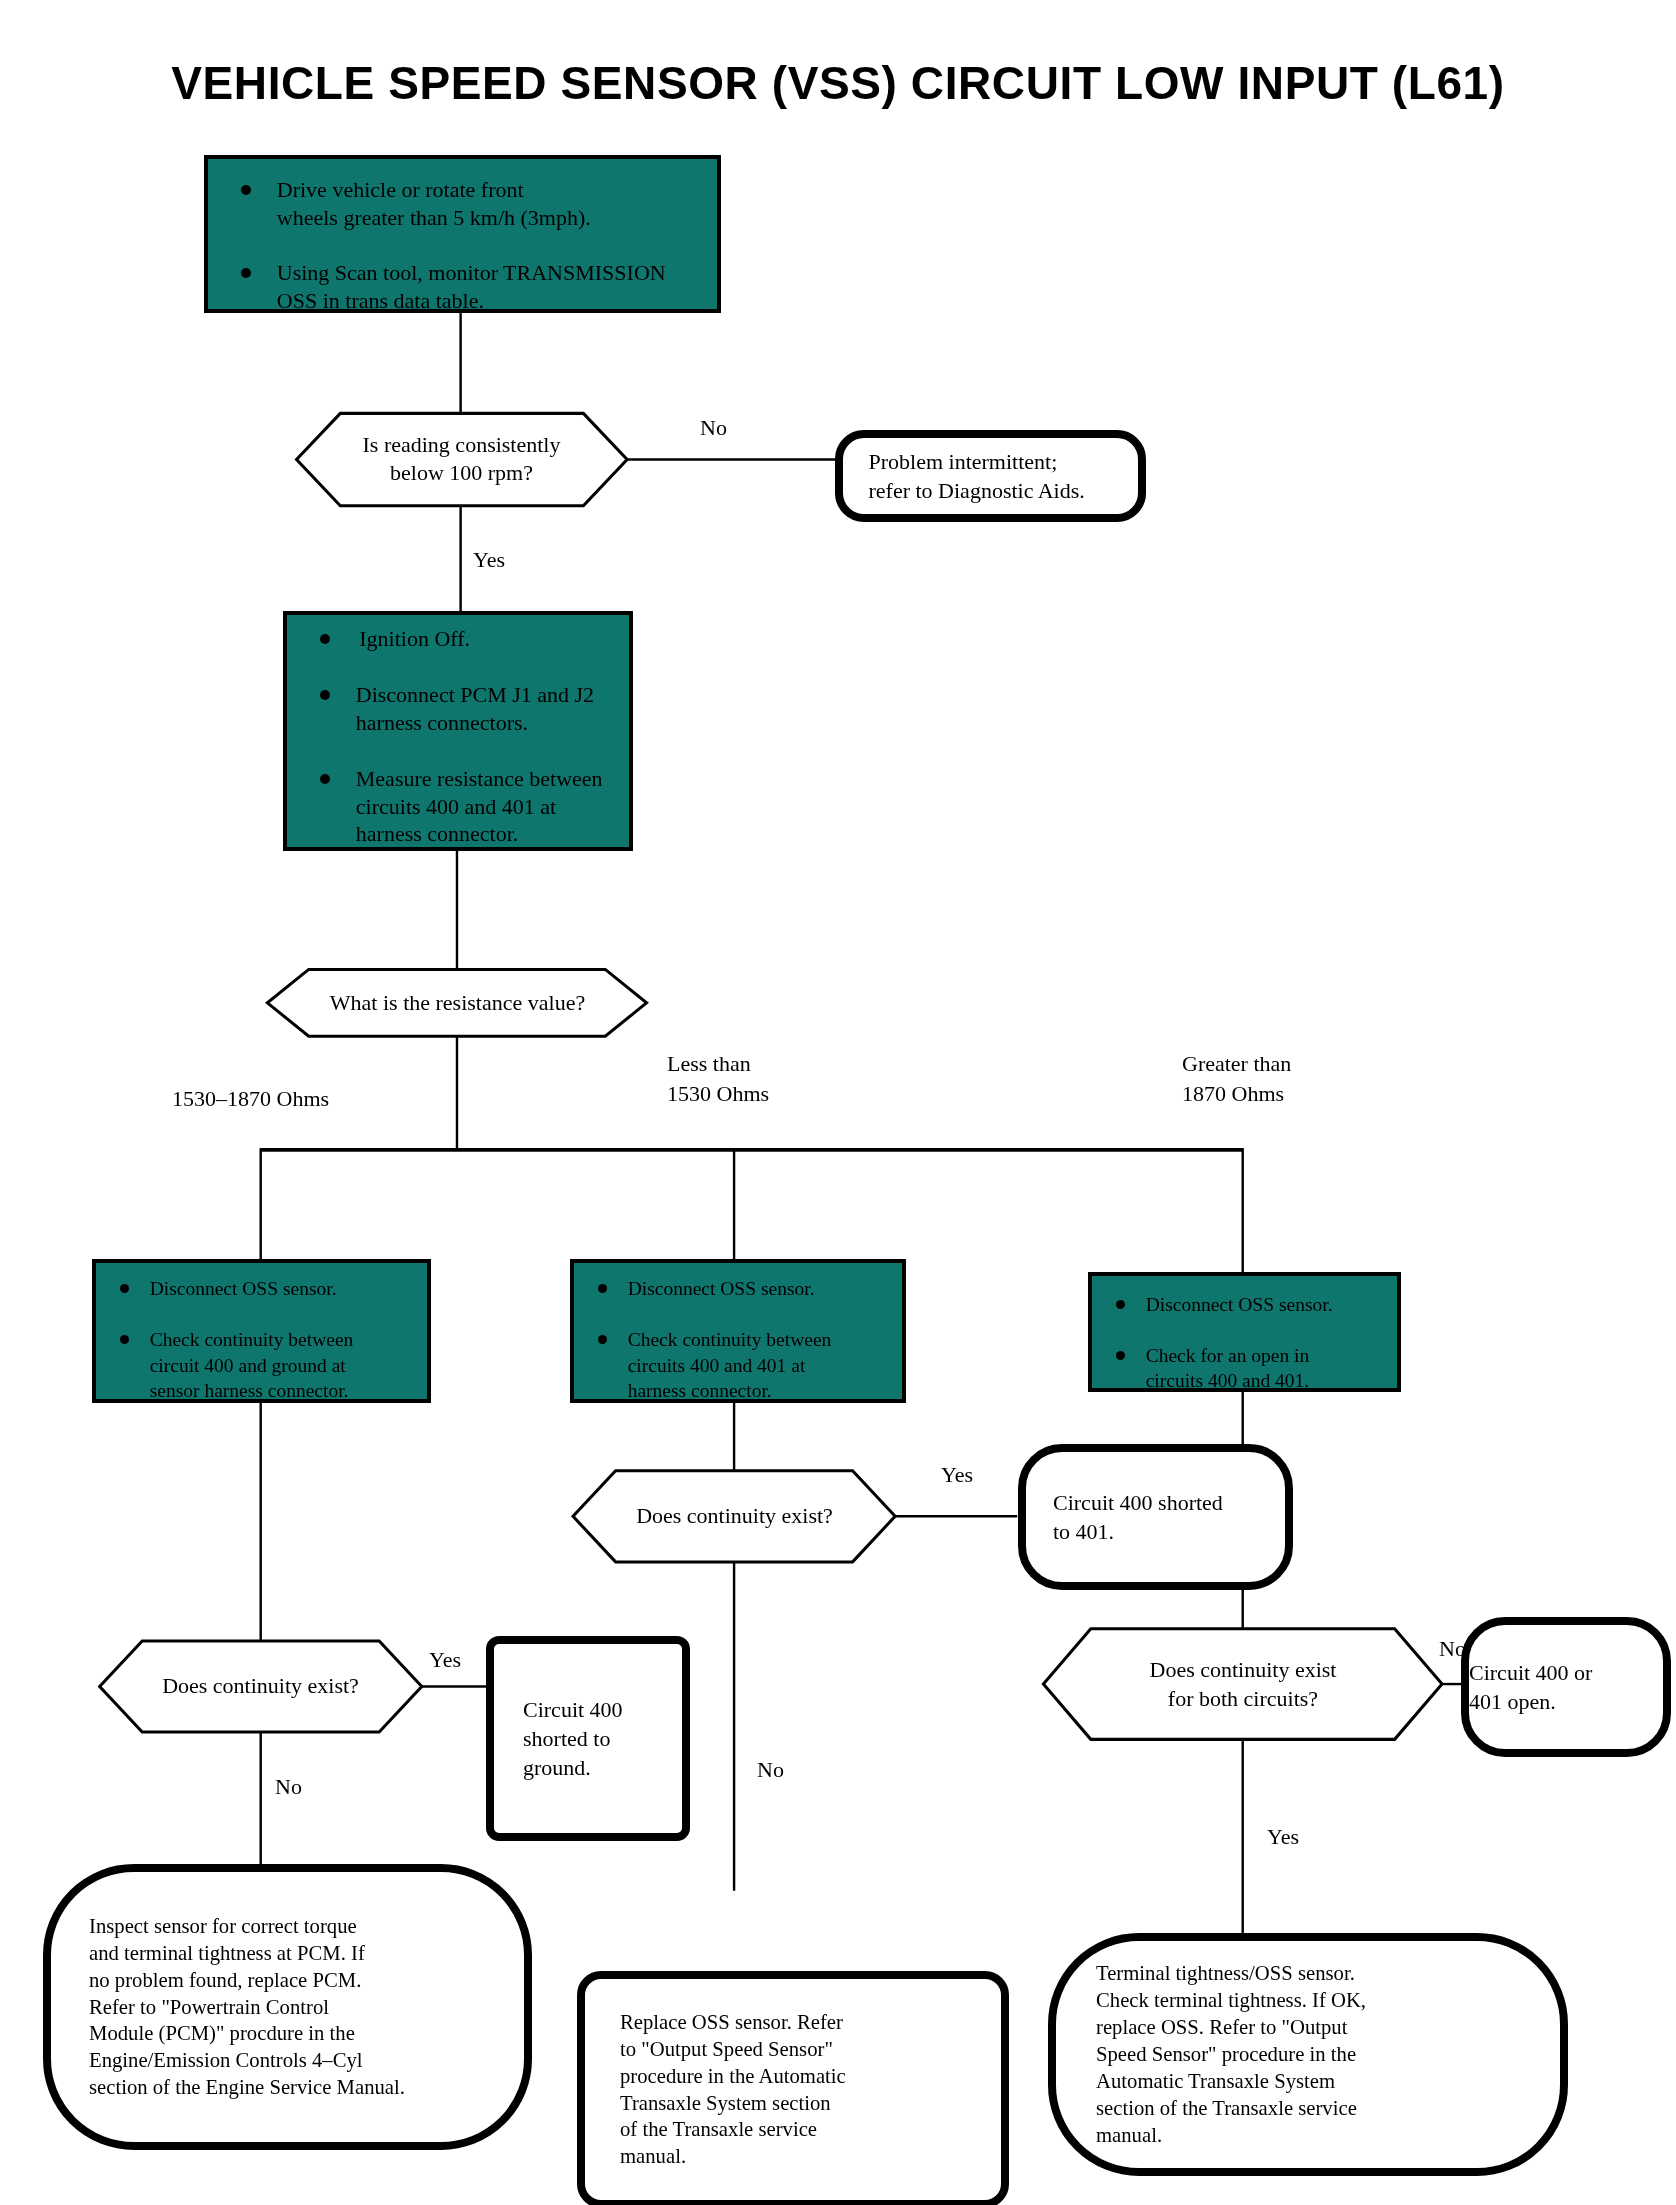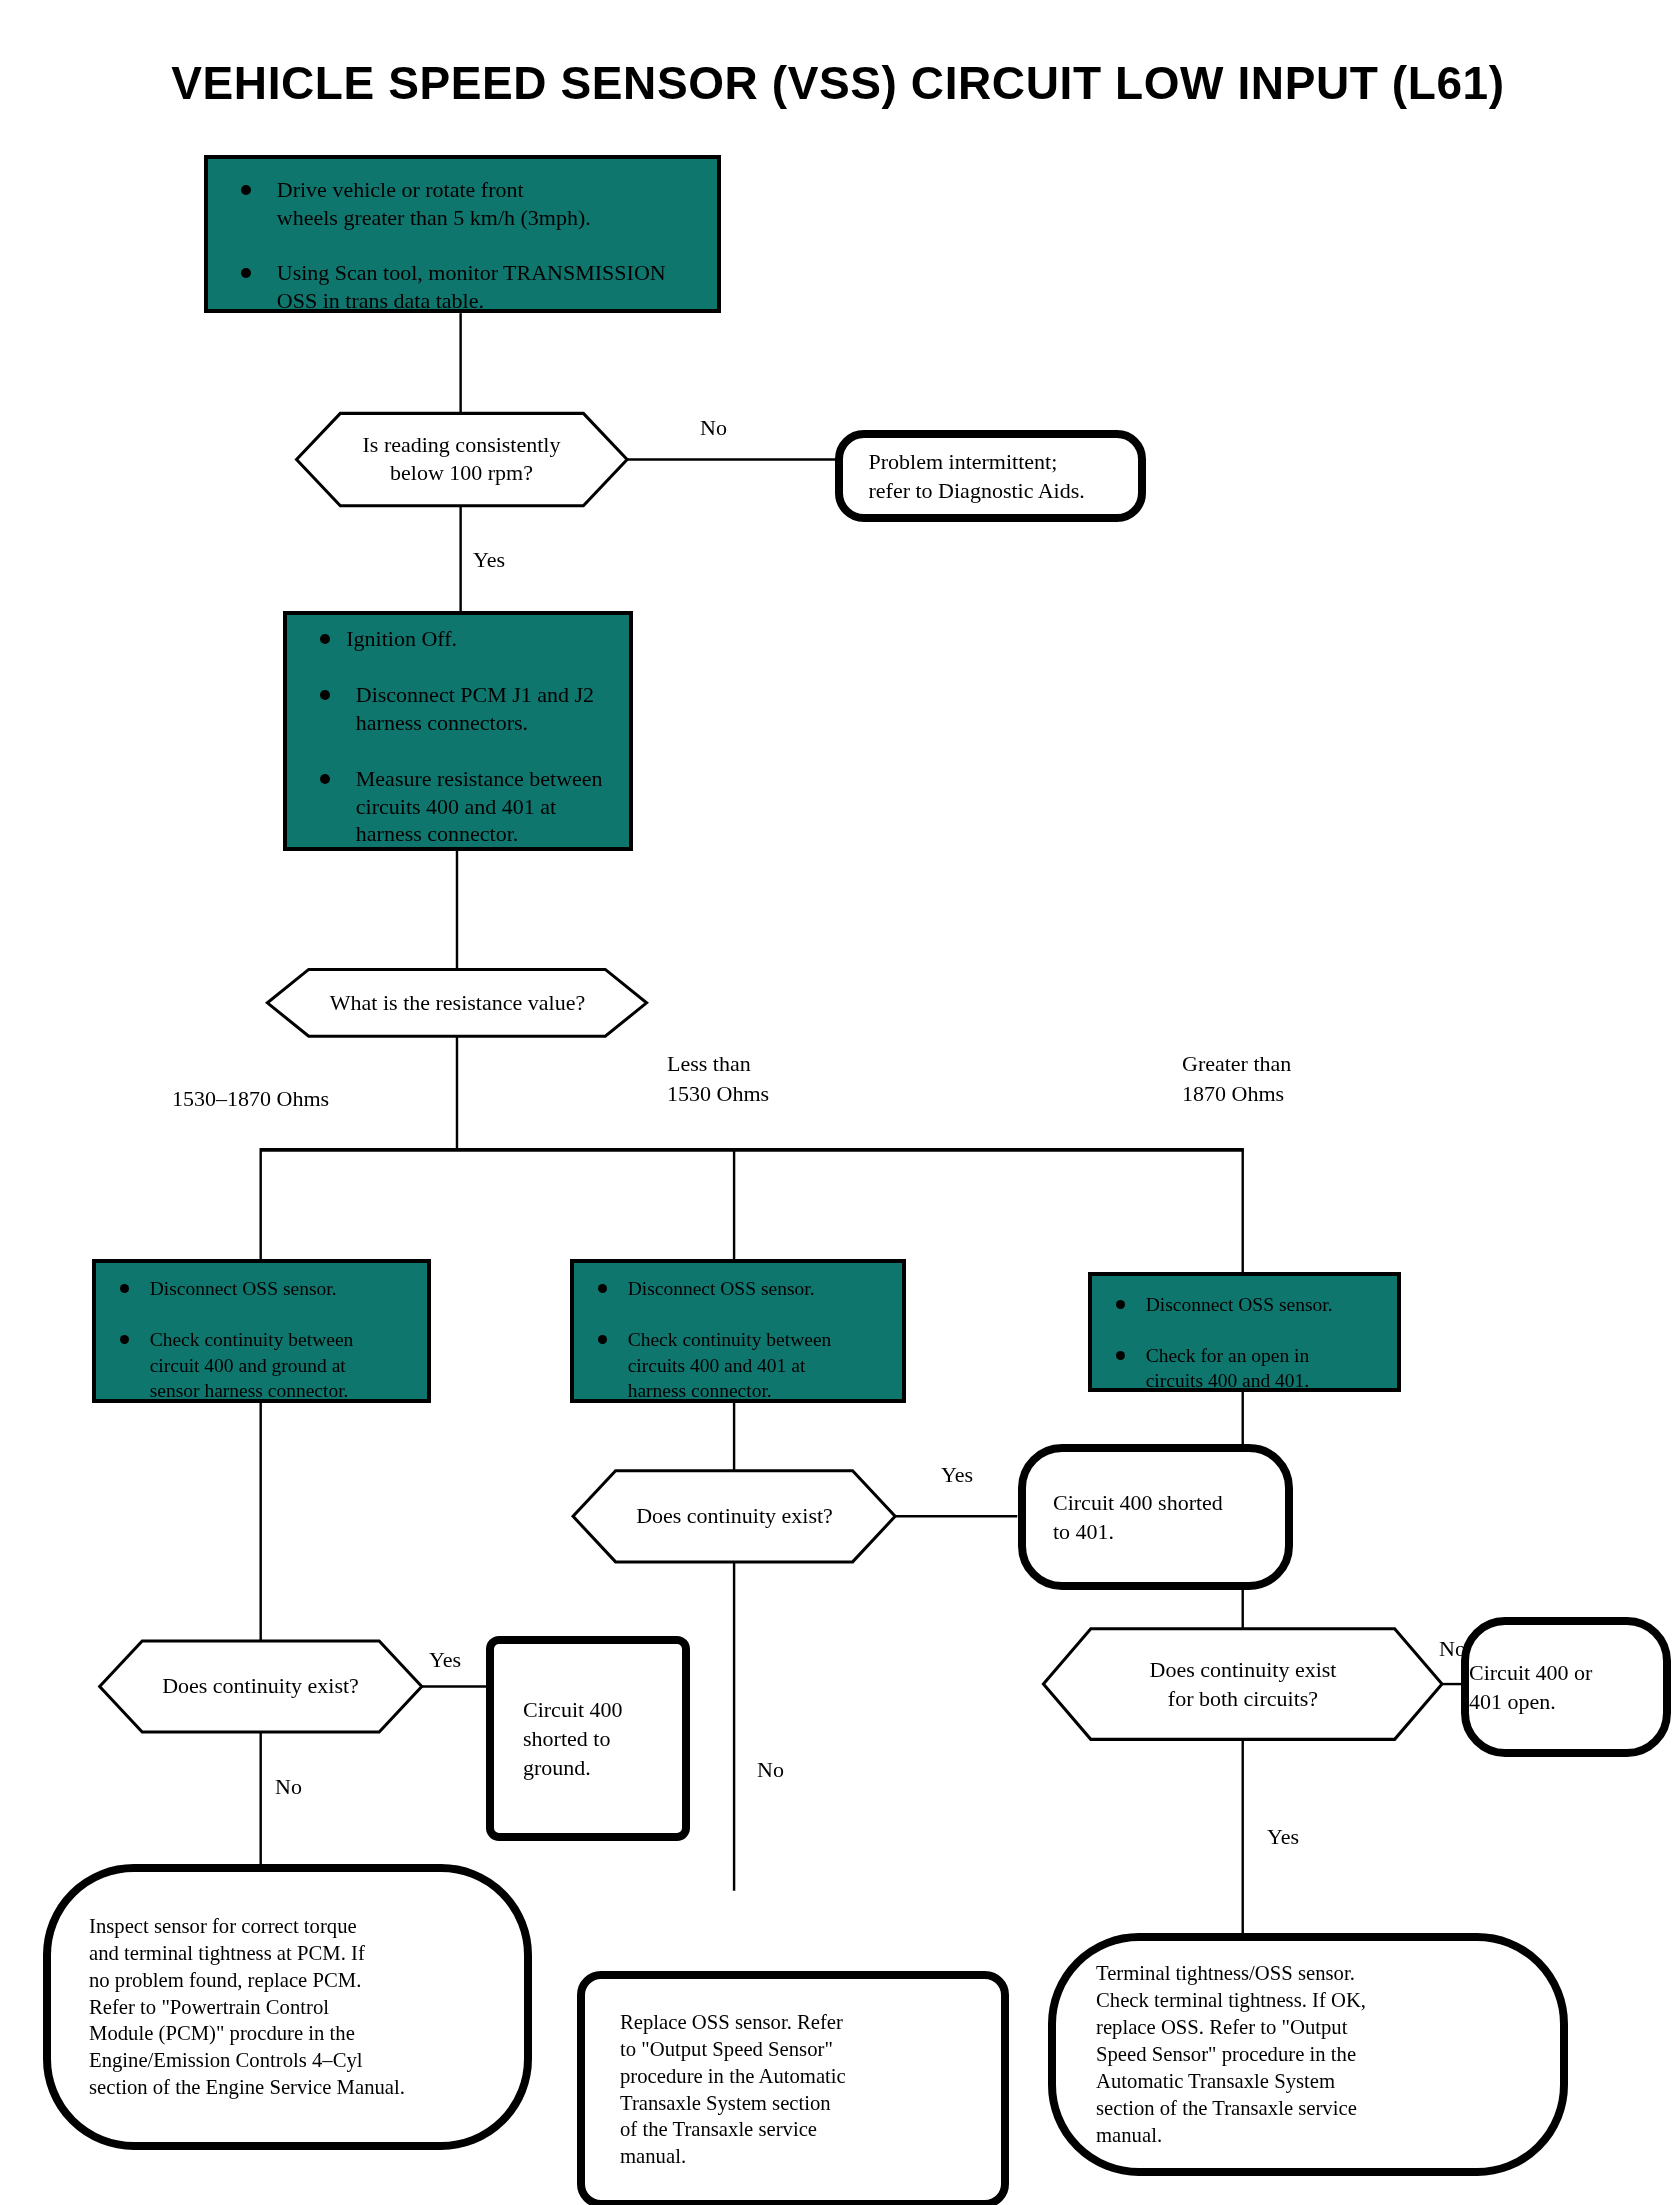--- a/index.html
+++ b/index.html
@@ -79,21 +79,21 @@
 below 100 rpm?</div>
 
   <div class="term" style="left:835px; top:415px; width:311px; height:92px; border-radius:29px; padding-left:25.5px;margin-top:15px;">
     <span class="termtext t2">Problem intermittent;
 refer to Diagnostic Aids.</span>
   </div>
 
   <div class="rect f36" style="left:283px; top:611px; width:350px; height:240px; padding:9.7px 6px 0 33px;">
     <div class="bi" style="margin-bottom:29px;">
       <span class="dot"></span>
-      <span class="bt" style="margin-left:16px;">Ignition Off.</span>
+      <span class="bt" style="margin-left:29px;">Ignition Off.</span>
     </div>
     <div class="bi" style="margin-bottom:29px;">
       <span class="dot"></span>
       <span class="bt" style="margin-left:25.5px;">Disconnect PCM J1 and J2
 harness connectors.</span>
     </div>
     <div class="bi">
       <span class="dot"></span>
       <span class="bt" style="margin-left:25.5px;">Measure resistance between
 circuits 400 and 401 at

